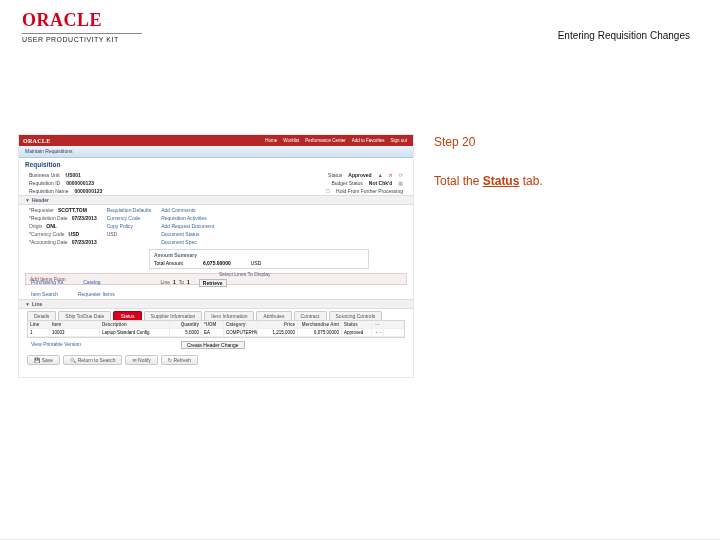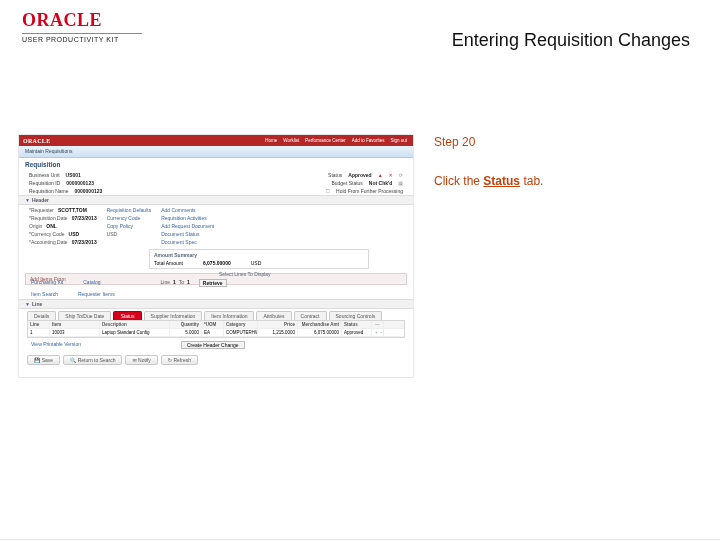--- a/index.html
+++ b/index.html
@@ -36,21 +36,21 @@
     color: #222;
     margin-top: 2px;
     border-top: 1px solid #888;
     padding-top: 2px;
     width: 120px;
   }
   .doc-title {
     position: absolute;
     top: 30px;
     right: 30px;
-    font-size: 18px;
+    font-size: 10px;
     color: #111;
     text-align: right;
   }
   
   .instructions {
     position: absolute;
     top: 134px;
     left: 434px;
     width: 270px;
     font-size: 12px;
@@ -446,17 +446,17 @@
       <span class="btn">💾 <span>Save</span></span>
       <span class="btn">🔍 <span>Return to Search</span></span>
       <span class="btn">✉ <span>Notify</span></span>
       <span class="btn">↻ <span>Refresh</span></span>
     </div>
   </div>
 
   <div class="instructions">
     <div class="step-label">Step 20</div>
     <div class="instr-line">
-      <span>Click the </span><span class="b" style="text-decoration:underline">Status</span><span> tab.</span>
+      <span>Total the </span><span class="b" style="text-decoration:underline">Status</span><span> tab.</span>
     </div>
   </div>
 
 </div>
 
 </body></html>

